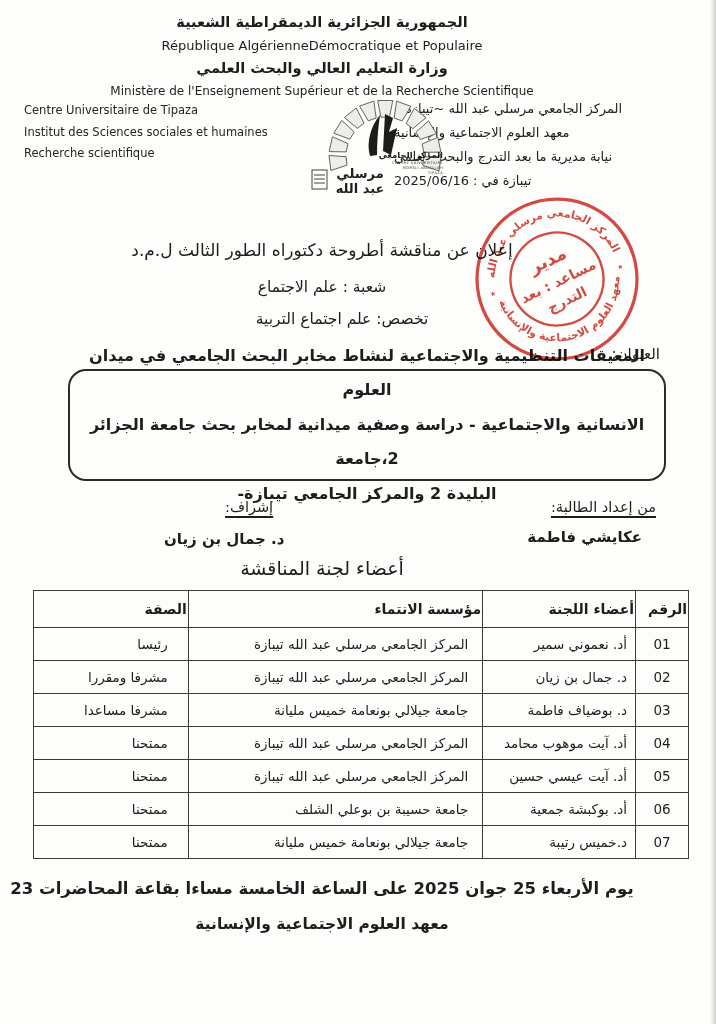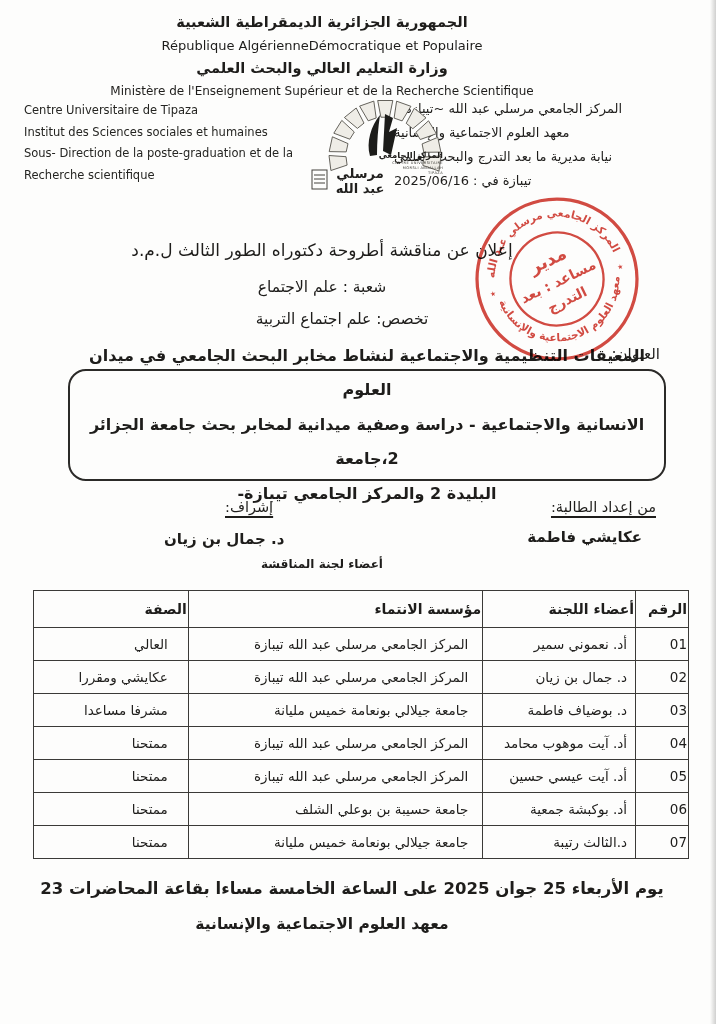--- a/index.html
+++ b/index.html
@@ -28,35 +28,35 @@
     border:2px solid #2b2a28;border-radius:18px;
     direction:rtl;text-align:center;font-weight:bold;font-size:16px;line-height:34.5px;
     display:flex;flex-direction:column;justify-content:center;
   }
   
   .u{text-decoration:underline;text-underline-offset:4px;text-decoration-thickness:1.5px;}
   .student-label{top:499px;right:60px;direction:rtl;font-size:14.5px;}
   .student-name{top:528px;right:74px;direction:rtl;font-size:15px;font-weight:bold;}
   .sup-label{top:499px;left:225px;direction:rtl;font-size:14.5px;}
   .sup-name{top:530px;left:164px;direction:rtl;font-size:15px;font-weight:bold;}
-  .committee-heading{top:557px;font-weight:bold;font-size:12px;}
+  .committee-heading{top:557px;font-weight:normal;font-size:19px;}
   
   table.committee{
     position:absolute;left:33px;top:590px;width:656px;
     border-collapse:collapse;direction:rtl;font-size:13.5px;color:#1e1d1b;
   }
   table.committee th,table.committee td{border:1.3px solid #3b3a37;}
   table.committee th{height:34px;font-size:14px;font-weight:bold;text-align:right;}
   table.committee td{height:30px;}
-  td.c0{}
+  td.c0{text-align:center;}
   td.c1{text-align:right;padding-right:8px;}
   td.c2{text-align:right;padding-right:14px;}
   td.c3{text-align:right;padding-right:20px;}
   
-  .footer1{top:879px;font-size:16.5px;font-weight:bold;margin-left:30px;}
+  .footer1{top:879px;font-size:16.5px;font-weight:bold;}
   .footer2{top:915px;font-size:15.5px;font-weight:bold;}
   
   .logo{left:300px;top:94px;width:160px;height:124px;}
   .logo .stone{fill:#efede7;stroke:#55524c;stroke-width:.9;}
   .logo .mark{fill:#1c1c1a;}
   .logo .ar-name{font-family:"DejaVu Sans",sans-serif;font-weight:bold;font-size:8.5px;fill:#23221f;}
   .logo .tiny{font-family:"DejaVu Sans",sans-serif;font-size:3.6px;letter-spacing:.4px;fill:#3a3934;}
   .logo .kufic{font-family:"DejaVu Sans",sans-serif;font-weight:bold;font-size:13px;fill:#201f1d;}
   .logo .seal{fill:none;stroke:#44423d;stroke-width:1;}
   
@@ -77,21 +77,20 @@
 <div class="page">
 
   <div class="abs ctr h-ar" style="top:14px" dir="rtl">الجمهورية الجزائرية الديمقراطية الشعبية</div>
   <div class="abs ctr h-fr" style="top:38px">République AlgérienneDémocratique et Populaire</div>
   <div class="abs ctr h-fr sm" style="top:84px">Ministère de l'Enseignement Supérieur et de la Recherche Scientifique</div>
   <div class="abs ctr h-ar" style="top:60px" dir="rtl">وزارة التعليم العالي والبحث العلمي</div>
 
   <div class="abs left-block">
     <div>Centre Universitaire de Tipaza</div>
     <div>Institut des Sciences sociales et humaines</div>
-    <div>Sous- Direction de la poste-graduation et de la</div>
     <div>Recherche scientifique</div>
   </div>
 
   <div class="abs right-block">
     <div>المركز الجامعي مرسلي عبد الله ~تيبازة~</div>
     <div>معهد العلوم الاجتماعية والإنسانية</div>
     <div>نيابة مديرية ما بعد التدرج والبحث العلمي</div>
     <div>تيبازة في : 2025/06/16</div>
   </div>
 
@@ -169,27 +168,27 @@
         <th>أعضاء اللجنة</th>
         <th>مؤسسة الانتماء</th>
         <th>الصفة</th>
       </tr>
     </thead>
     <tbody>
         <tr>
           <td class="c0">01</td>
           <td class="c1">أد. نعموني سمير</td>
           <td class="c2">المركز الجامعي مرسلي عبد الله تيبازة</td>
-          <td class="c3">العالي</td>
+          <td class="c3">رئيسا</td>
         </tr>
         <tr>
           <td class="c0">02</td>
           <td class="c1">د. جمال بن زيان</td>
           <td class="c2">المركز الجامعي مرسلي عبد الله تيبازة</td>
-          <td class="c3">عكايشي ومقررا</td>
+          <td class="c3">مشرفا ومقررا</td>
         </tr>
         <tr>
           <td class="c0">03</td>
           <td class="c1">د. بوضياف فاطمة</td>
           <td class="c2">جامعة جيلالي بونعامة خميس مليانة</td>
           <td class="c3">مشرفا مساعدا</td>
         </tr>
         <tr>
           <td class="c0">04</td>
           <td class="c1">أد. آيت موهوب محامد</td>
@@ -203,21 +202,21 @@
           <td class="c3">ممتحنا</td>
         </tr>
         <tr>
           <td class="c0">06</td>
           <td class="c1">أد. بوكبشة جمعية</td>
           <td class="c2">جامعة حسيبة بن بوعلي الشلف</td>
           <td class="c3">ممتحنا</td>
         </tr>
         <tr>
           <td class="c0">07</td>
-          <td class="c1">د.الثالث رتيبة</td>
+          <td class="c1">د.خميس رتيبة</td>
           <td class="c2">جامعة جيلالي بونعامة خميس مليانة</td>
           <td class="c3">ممتحنا</td>
         </tr>
       </tbody>
   </table>
 
   <div class="abs ctr footer1" dir="rtl">يوم الأربعاء 25 جوان 2025 على الساعة الخامسة مساءا بقاعة المحاضرات 23</div>
   <div class="abs ctr footer2" dir="rtl">معهد العلوم الاجتماعية والإنسانية</div>
 
   <div class="abs scan-edge"></div>

